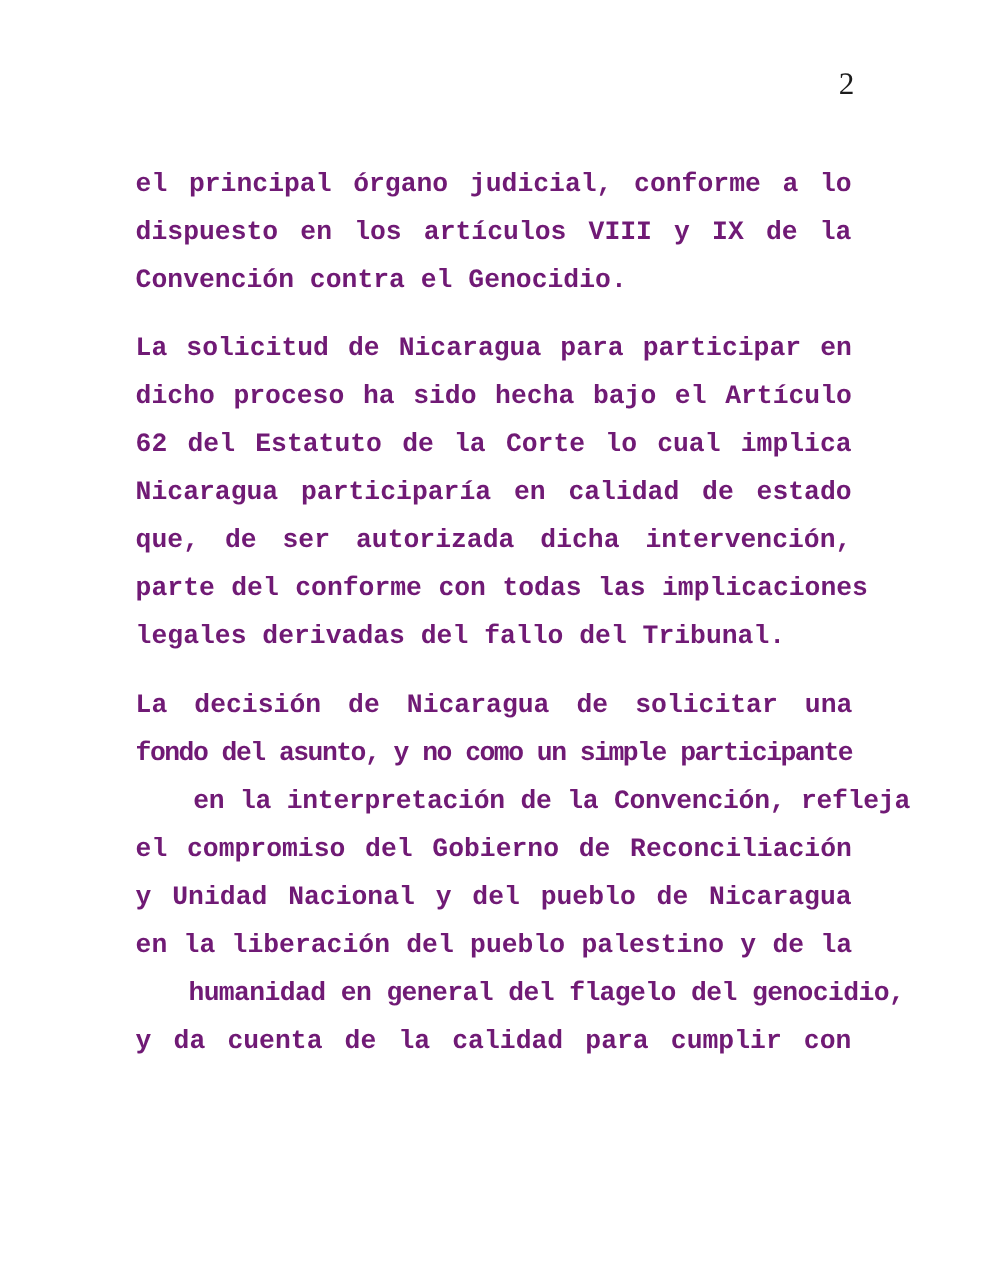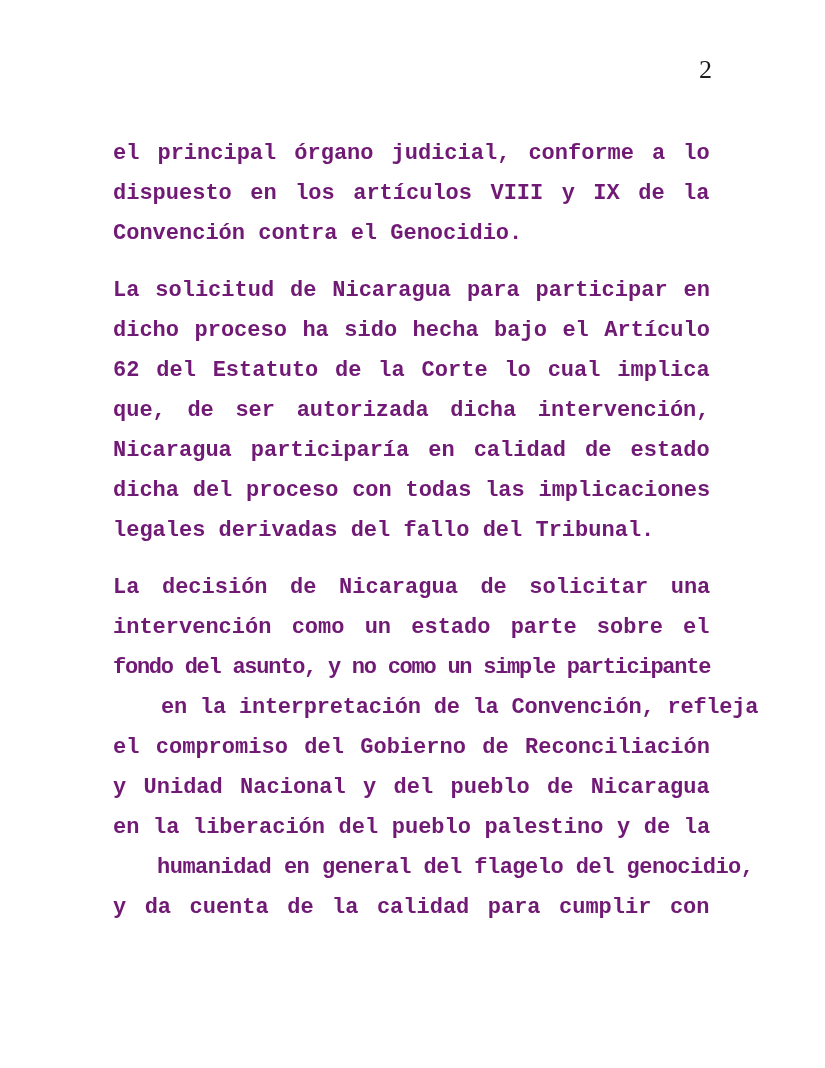--- a/index.html
+++ b/index.html
@@ -54,28 +54,27 @@
   <div class="paragraphs">
       <div class="paragraph">
         <div class="line" style="word-spacing: 4.83333px;">el principal órgano judicial, conforme a lo</div>
         <div class="line" style="word-spacing: 5.25px;">dispuesto en los artículos VIII y IX de la</div>
         <div class="line end">Convención contra el Genocidio.</div>
       </div>
       <div class="paragraph">
         <div class="line" style="word-spacing: 2.66667px;">La solicitud de Nicaragua para participar en</div>
         <div class="line" style="word-spacing: 2.28571px;">dicho proceso ha sido hecha bajo el Artículo</div>
         <div class="line" style="word-spacing: 3.625px;">62 del Estatuto de la Corte lo cual implica</div>
+        <div class="line" style="word-spacing: 5.8px;">Nicaragua participaría en calidad de estado</div>
         <div class="line" style="word-spacing: 8.4px;">que, de ser autorizada dicha intervención,</div>
-        <div class="line" style="word-spacing: 5.8px;">Nicaragua participaría en calidad de estado</div>
-        <div class="line" style="word-spacing: 0.5px;">dicha del proceso con todas las implicaciones</div>
+        <div class="line" style="word-spacing: 0.5px;">parte del conforme con todas las implicaciones</div>
         <div class="line end">legales derivadas del fallo del Tribunal.</div>
       </div>
       <div class="paragraph">
         <div class="line" style="word-spacing: 9.33333px;">La decisión de Nicaragua de solicitar una</div>
-        <div class="line" style="word-spacing: 7px;">intervención como un estado parte sobre el</div>
         <div class="line" style="letter-spacing: -1.26px;">fondo del asunto, y no como un simple participante</div>
         <div class="line" style="letter-spacing: -0.217391px; margin-left: 48px;">en la interpretación de la Convención, refleja</div>
         <div class="line" style="word-spacing: 3.2px;">el compromiso del Gobierno de Reconciliación</div>
         <div class="line" style="word-spacing: 4.14286px;">y Unidad Nacional y del pueblo de Nicaragua</div>
         <div class="line" style="word-spacing: 0.375px;">en la liberación del pueblo palestino y de la</div>
         <div class="line" style="letter-spacing: -0.510638px; margin-left: 44px;">humanidad en general del flagelo del genocidio,</div>
         <div class="line" style="word-spacing: 5.25px;">y da cuenta de la calidad para cumplir con</div>
       </div>
     </div>
 </div>

